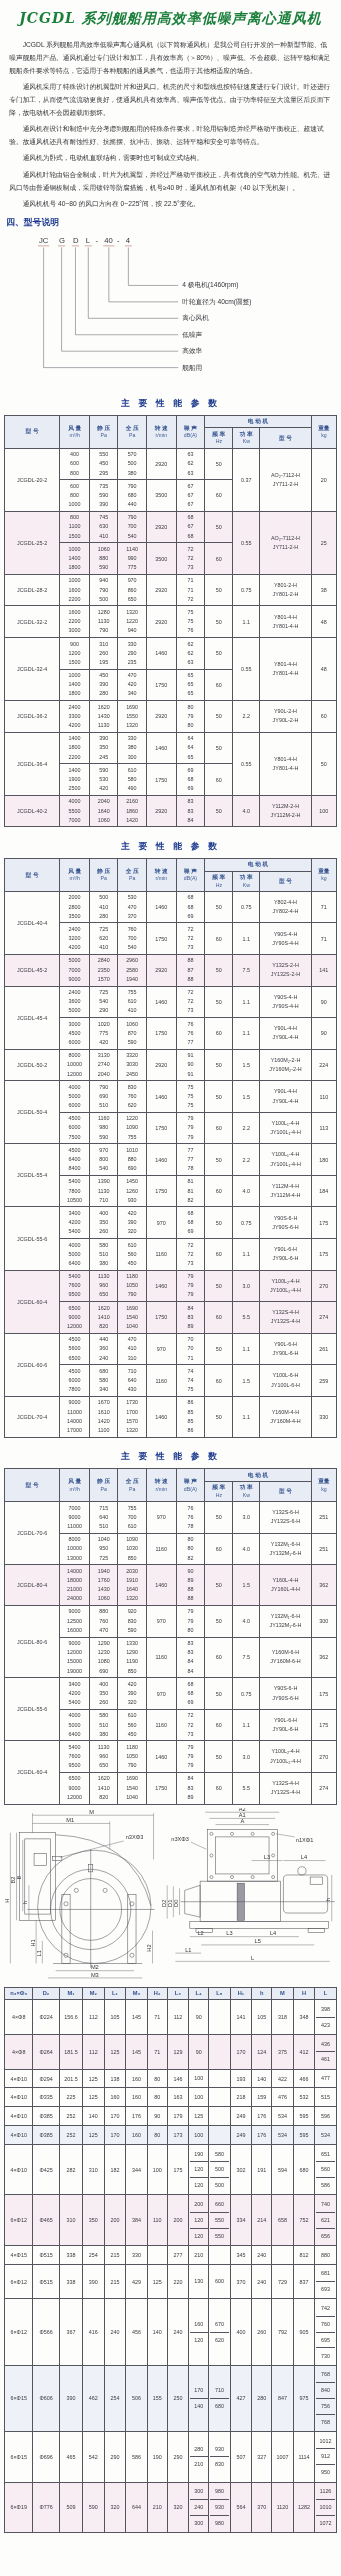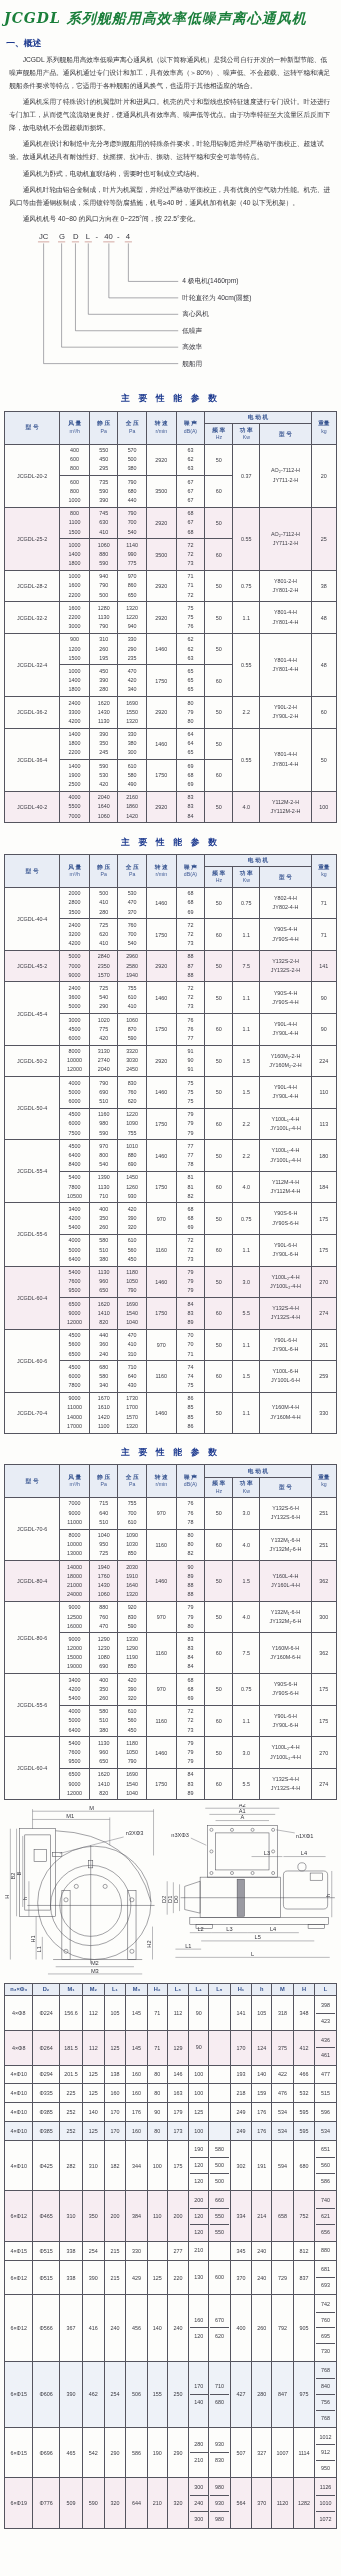--- a/index.html
+++ b/index.html
@@ -1,19 +1,19 @@
 <!DOCTYPE html>
 <html style="font-size:8.2px"><head>
 <meta charset="utf-8">
 <style>
   html,body{margin:0;padding:0;background:#fdfdfb;}
   body{width:341px;font-family:"Liberation Sans",sans-serif;color:#2e2e34;}
   .page{width:341px;padding:5.2px 4.1px 15.5px 4.1px;box-sizing:border-box;}
   h1.doc-title{font-family:"DejaVu Serif",serif;font-style:italic;font-weight:bold;
-    color:#1b7f3b;font-size:14px;text-align:left;margin:5.2px 0 9.3px 0;letter-spacing:1px;}
+    color:#1b7f3b;font-size:14px;text-align:center;margin:5.2px 0 9.3px 0;letter-spacing:1px;}
   h2.sec{color:#1d3a8f;font-size:8.8px;margin:7.2px 0 3.1px 2.1px;font-weight:bold;}
   p.body{font-size:6.7px;line-height:1.95;margin:1px 5.2px 3.1px 5.2px;text-indent:2em;color:#333338;}
   h3.tbl-title{color:#1d3a8f;text-align:center;font-size:8.8px;font-weight:bold;
     letter-spacing:3.1px;margin:13.4px 0 5.2px 0;}
   table.grid{border-collapse:collapse;width:100%;table-layout:fixed;margin:0 auto;}
   table.grid th,table.grid td{border:0.5px solid #55555f;text-align:center;vertical-align:middle;
     font-size:5.4px;color:#3a3a42;padding:1.5px 0.5px;}
   table.grid{border:1px solid #3c3c46;}
   table.grid thead th{background:#e8edf5;color:#33518e;font-weight:bold;font-size:5.7px;line-height:1.5;}
   .unit{font-weight:normal;font-size:5.2px;display:block;color:#3f5a94;}
@@ -27,30 +27,30 @@
   svg text{font-family:"Liberation Sans",sans-serif;fill:#35353d;}
   .draw-row{display:flex;justify-content:space-between;align-items:flex-start;margin-top:3.1px;}
 </style>
 </head>
 <body>
 
 <div class="page">
 
   <h1 class="doc-title">JCGDL 系列舰船用高效率低噪声离心通风机</h1>
 
-  <h2 class="sec">一、概述</h2>
   <p class="body">JCGDL 系列舰船用高效率低噪声离心通风机（以下简称通风机）是我公司自行开发的一种新型节能、低噪声舰船用产品。通风机通过专门设计和加工，具有效率高（＞80%）、噪声低、不会超载、运转平稳和满足舰船条件要求等特点，它适用于各种舰船的通风换气，也适用于其他相适应的场合。</p>
 
   <p class="body">通风机采用了特殊设计的机翼型叶片和进风口。机壳的尺寸和型线也按特征速度进行专门设计。叶还进行专门加工，从而使气流流动更良好，使通风机具有效率高、噪声低等优点。由于功率特征至大流量区后反而下降，故电动机不会因超载而损坏。</p>
   <p class="body">通风机在设计和制造中充分考虑到舰船用的特殊条件要求，叶轮用铝制造并经严格动平衡校正、超速试验。故通风机还具有耐蚀性好、抗摇摆、抗冲击、振动、运转平稳和安全可靠等特点。</p>
 
   <p class="body">通风机为卧式，电动机直联结构，需要时也可制成立式结构。</p>
   <p class="body">通风机叶轮由铝合金制成，叶片为机翼型，并经过严格动平衡校正，具有优良的空气动力性能。机壳、进风口等由普通钢板制成，采用镀锌等防腐措施，机号≥40 时，通风机加有机架（40 以下无机架）。</p>
   <p class="body">通风机机号 40~80 的风口方向在 0~225°间，按 22.5°变化。</p>
 
+  <h2 class="sec">四、型号说明</h2>
   <div class="diagram-wrap">
     <svg id="model-diagram" width="333" height="150" viewBox="0 0 646 292">
         <text x="67" y="22" font-size="15" fill="#3a3a42">JC</text>
         <line x1="65" y1="27" x2="87" y2="27" stroke="#b05a50" stroke-width="1"></line>
         <text x="106" y="22" font-size="15" fill="#3a3a42">G</text>
         <line x1="104" y1="27" x2="118" y2="27" stroke="#b05a50" stroke-width="1"></line>
         <text x="133" y="22" font-size="15" fill="#3a3a42">D</text>
         <line x1="131" y1="27" x2="145" y2="27" stroke="#b05a50" stroke-width="1"></line>
         <text x="158" y="22" font-size="15" fill="#3a3a42">L</text>
         <line x1="156" y1="27" x2="170" y2="27" stroke="#b05a50" stroke-width="1"></line>

